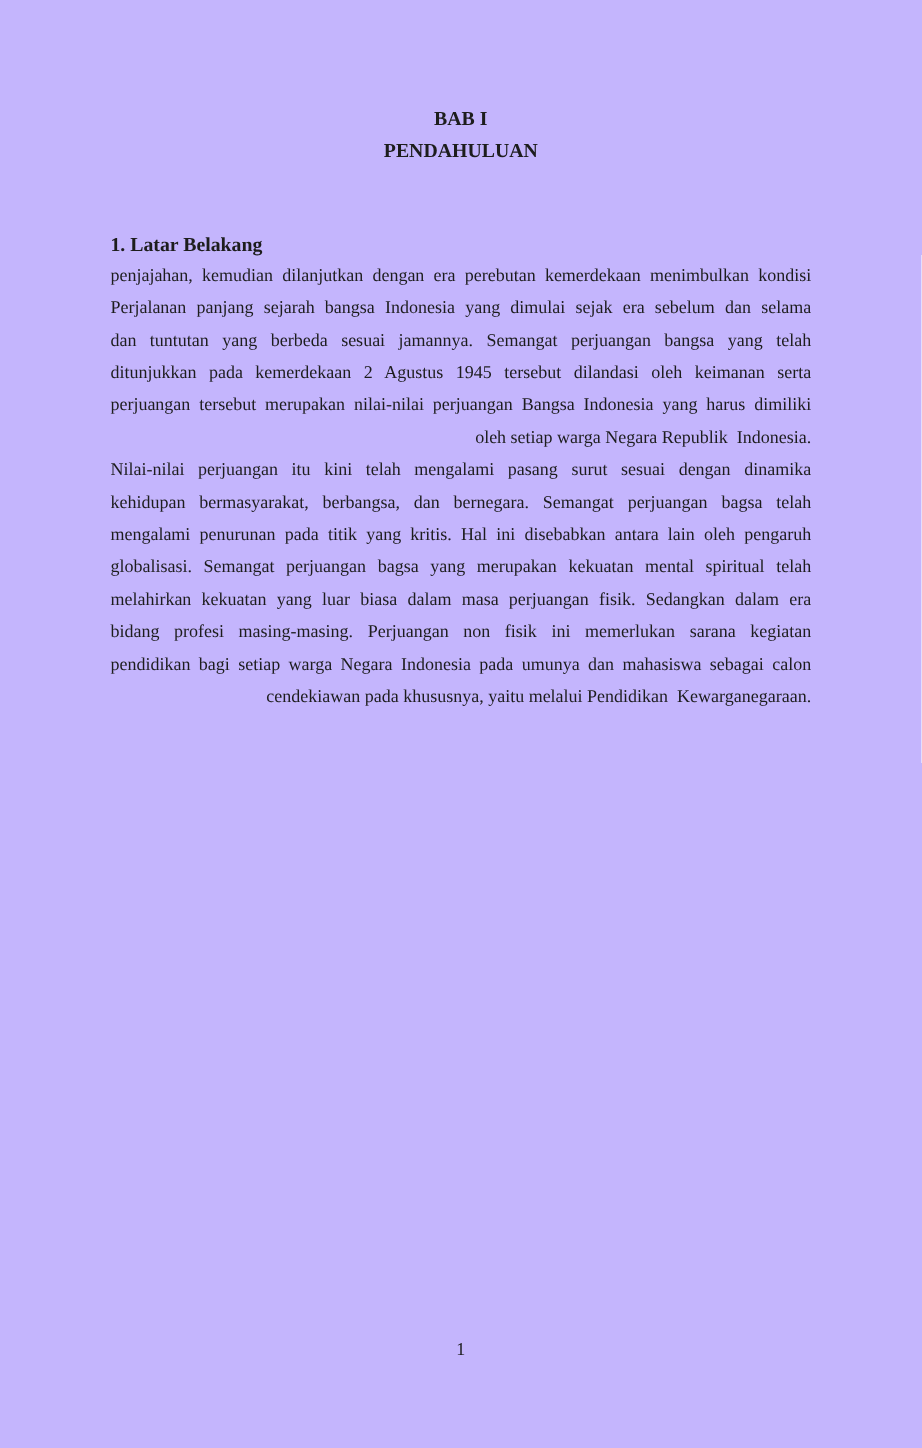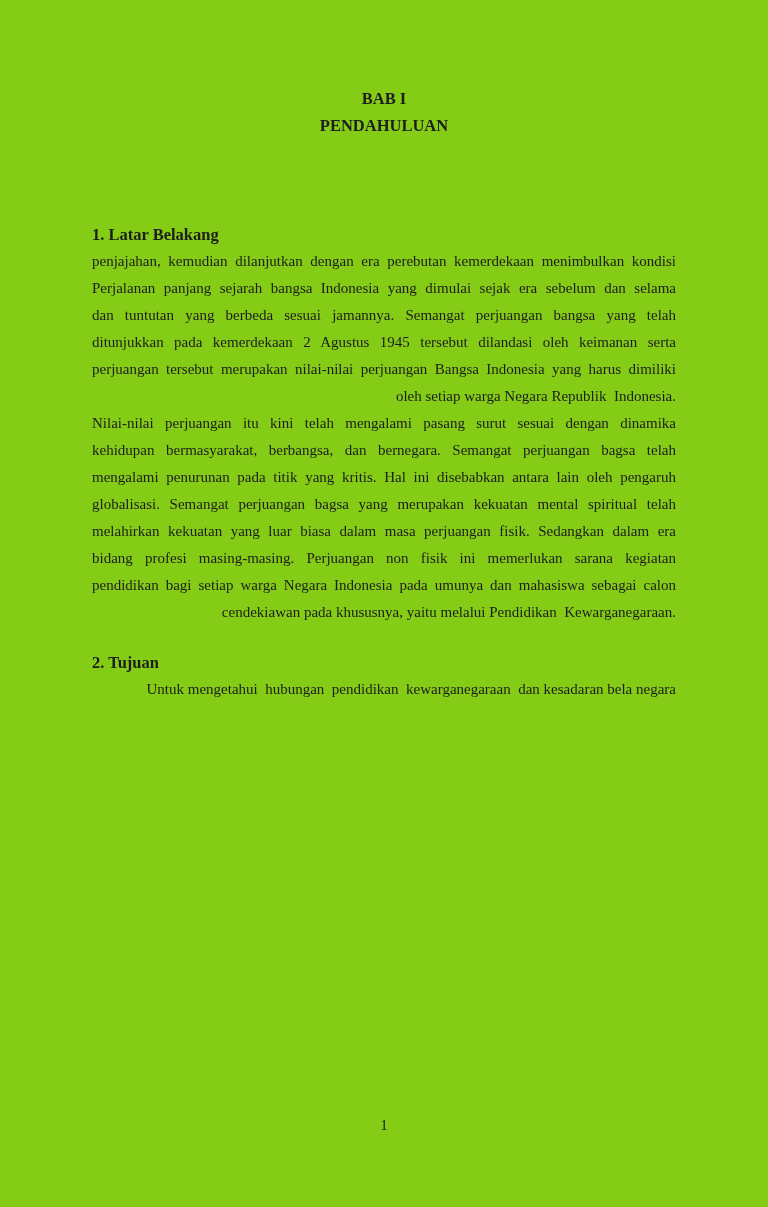--- a/index.html
+++ b/index.html
@@ -4,41 +4,41 @@
 <style>
   html, body {
     margin: 0;
     padding: 0;
     background: #ffffff;
   }
   .page {
     position: relative;
     width: 768px;
     height: 1207px;
-    background: #84cc16;
+    background: #c4b5fd;
     overflow: hidden;
     font-family: "Liberation Serif", "DejaVu Serif", serif;
     font-size: 15px;
     line-height: 27px;
     color: #1d1d1d;
   }
   .content {
     position: absolute;
     left: 92px;
     top: 85px;
     width: 584px;
   }
   .doc-title {
     text-align: center;
     font-weight: bold;
     font-size: 16.5px;
     line-height: 27px;
   }
   .doc-body {
-    margin-top: 82px;
+    margin-top: 51px;
   }
   .section + .section {
     margin-top: 23px;
   }
   .heading {
     font-weight: bold;
     font-size: 16.5px;
     line-height: 27px;
     white-space: pre;
   }
@@ -91,22 +91,16 @@
             <div class="line jline">Nilai-nilai perjuangan itu kini telah mengalami pasang surut sesuai dengan dinamika</div>
             <div class="line jline">kehidupan bermasyarakat, berbangsa, dan bernegara. Semangat perjuangan bagsa telah</div>
             <div class="line jline">mengalami penurunan pada titik yang kritis. Hal ini disebabkan antara lain oleh pengaruh</div>
             <div class="line jline">globalisasi. Semangat perjuangan bagsa yang merupakan kekuatan mental spiritual telah</div>
             <div class="line jline">melahirkan kekuatan yang luar biasa dalam masa perjuangan fisik. Sedangkan dalam era</div>
             <div class="line jline">bidang profesi masing-masing. Perjuangan non fisik ini memerlukan sarana kegiatan</div>
             <div class="line jline">pendidikan bagi setiap warga Negara Indonesia pada umunya dan mahasiswa sebagai calon</div>
             <div class="line lline">cendekiawan pada khususnya, yaitu melalui Pendidikan  Kewarganegaraan.</div>
           </div>
         </div>
-        <div class="section">
-          <div class="heading">2. Tujuan</div>
-          <div class="paragraph">
-            <div class="line lline">Untuk mengetahui  hubungan  pendidikan  kewarganegaraan  dan kesadaran bela negara</div>
-          </div>
-        </div>
       </div>
   </div>
   <div class="page-number">1</div>
 </div>
 
 </body></html>

